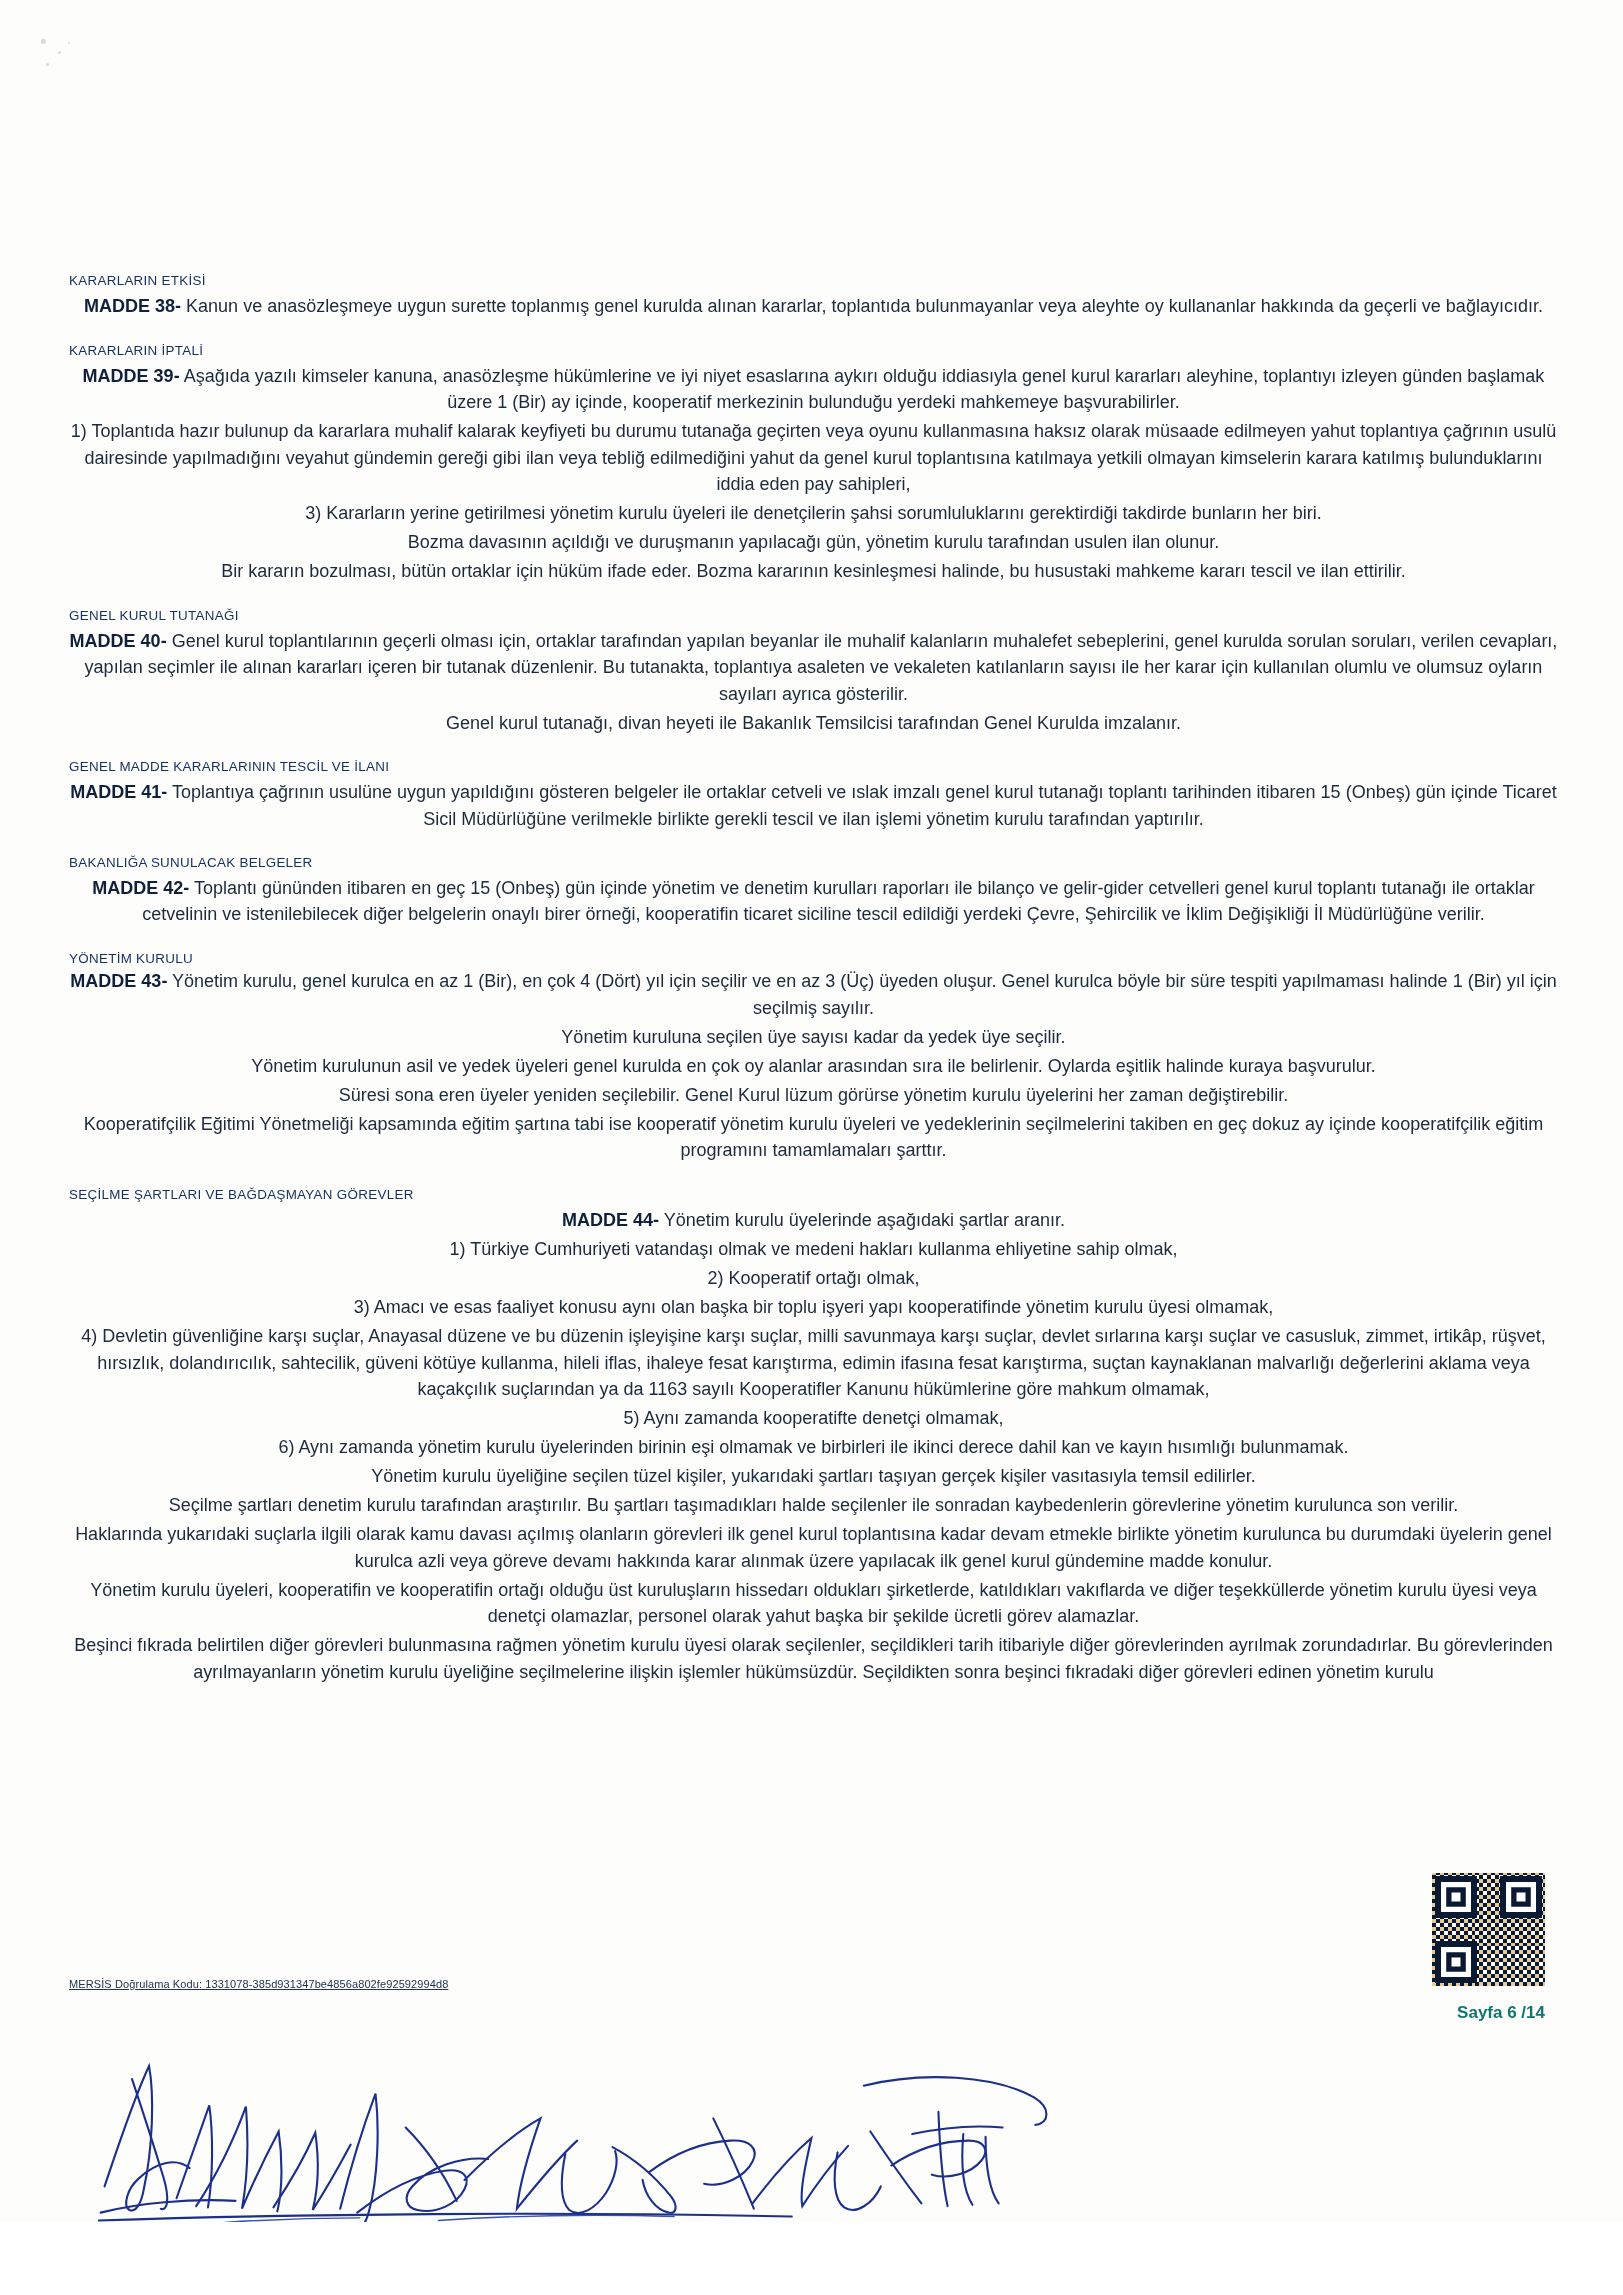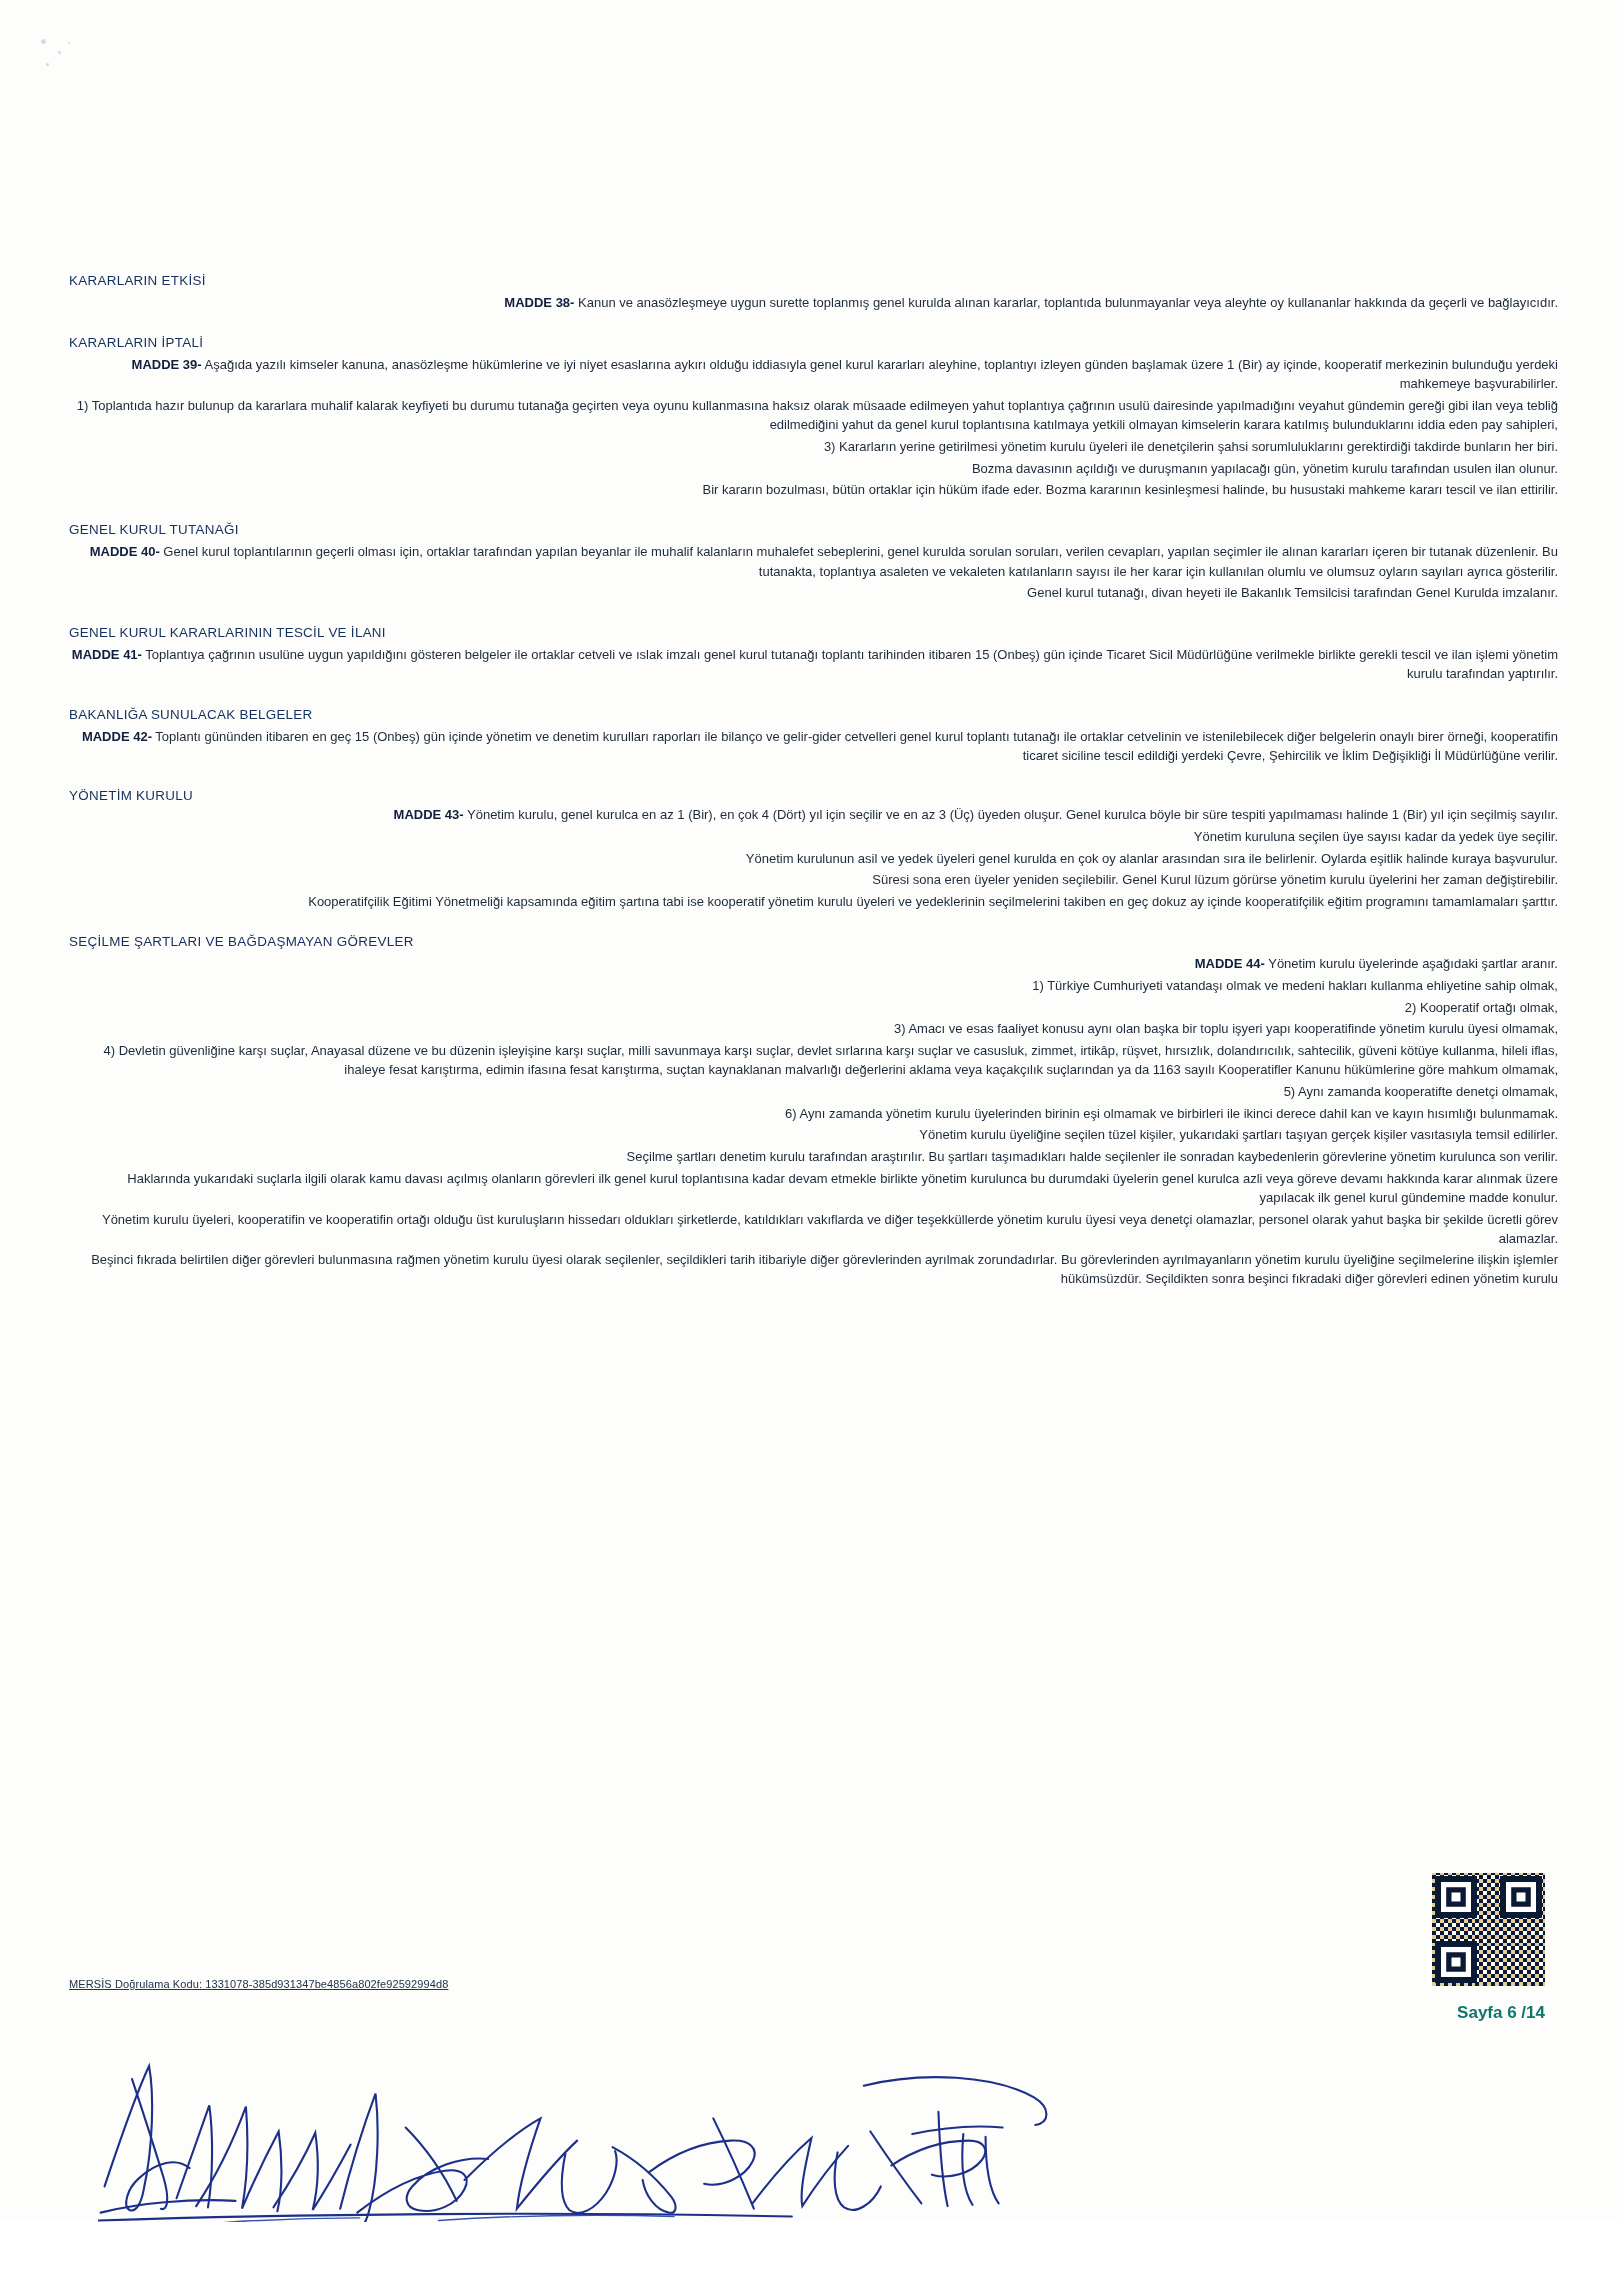--- a/index.html
+++ b/index.html
@@ -41,25 +41,25 @@
     font-size: 13.4px;
     letter-spacing: 0.3px;
     color: #15305e;
     font-weight: 400;
     margin: 0 0 3.9px 0;
     line-height: 1.28;
   }
   .sec-title.tight { margin-bottom: 1.3px; }
 
   p.body {
-    font-size: 13px;
+    font-size: 18px;
     line-height: 1.47;
     margin: 0 0 2.6px 0;
     color: #1d2a3b;
-    text-align: right;
+    text-align: center;
   }
   p.body .mad {
     font-weight: 700;
     color: #10203c;
   }
   .blk { margin-bottom: 22px; }
   .blk-sm { margin-bottom: 9px; }
 
   .footer-code {
     position: absolute;
@@ -147,21 +147,21 @@
       <p class="body">Bir kararın bozulması, bütün ortaklar için hüküm ifade eder. Bozma kararının kesinleşmesi halinde, bu husustaki mahkeme kararı tescil ve ilan ettirilir.</p>
     </div>
 
     <div class="blk">
       <div class="sec-title">GENEL KURUL TUTANAĞI</div>
       <p class="body"><span class="mad">MADDE 40-</span><span> Genel kurul toplantılarının geçerli olması için, ortaklar tarafından yapılan beyanlar ile muhalif kalanların muhalefet sebeplerini, genel kurulda sorulan soruları, verilen cevapları, yapılan seçimler ile alınan kararları içeren bir tutanak düzenlenir. Bu tutanakta, toplantıya asaleten ve vekaleten katılanların sayısı ile her karar için kullanılan olumlu ve olumsuz oyların sayıları ayrıca gösterilir.</span></p>
       <p class="body">Genel kurul tutanağı, divan heyeti ile Bakanlık Temsilcisi tarafından Genel Kurulda imzalanır.</p>
     </div>
 
     <div class="blk">
-      <div class="sec-title">GENEL KURUL KARARLARININ TESCİL VE İLANI</div>
+      <div class="sec-title">GENEL MADDE KARARLARININ TESCİL VE İLANI</div>
       <p class="body"><span class="mad">MADDE 41-</span><span> Toplantıya çağrının usulüne uygun yapıldığını gösteren belgeler ile ortaklar cetveli ve ıslak imzalı genel kurul tutanağı toplantı tarihinden itibaren 15 (Onbeş) gün içinde Ticaret Sicil Müdürlüğüne verilmekle birlikte gerekli tescil ve ilan işlemi yönetim kurulu tarafından yaptırılır.</span></p>
     </div>
 
     <div class="blk">
       <div class="sec-title">BAKANLIĞA  SUNULACAK BELGELER</div>
       <p class="body"><span class="mad">MADDE 42-</span><span> Toplantı gününden itibaren en geç 15 (Onbeş) gün içinde yönetim ve denetim kurulları raporları ile bilanço ve gelir-gider cetvelleri genel kurul toplantı tutanağı ile ortaklar cetvelinin ve istenilebilecek diğer belgelerin onaylı birer örneği, kooperatifin ticaret siciline tescil edildiği yerdeki Çevre, Şehircilik ve İklim Değişikliği İl Müdürlüğüne verilir.</span></p>
     </div>
 
     <div class="blk">
       <div class="sec-title tight">YÖNETİM KURULU</div>

